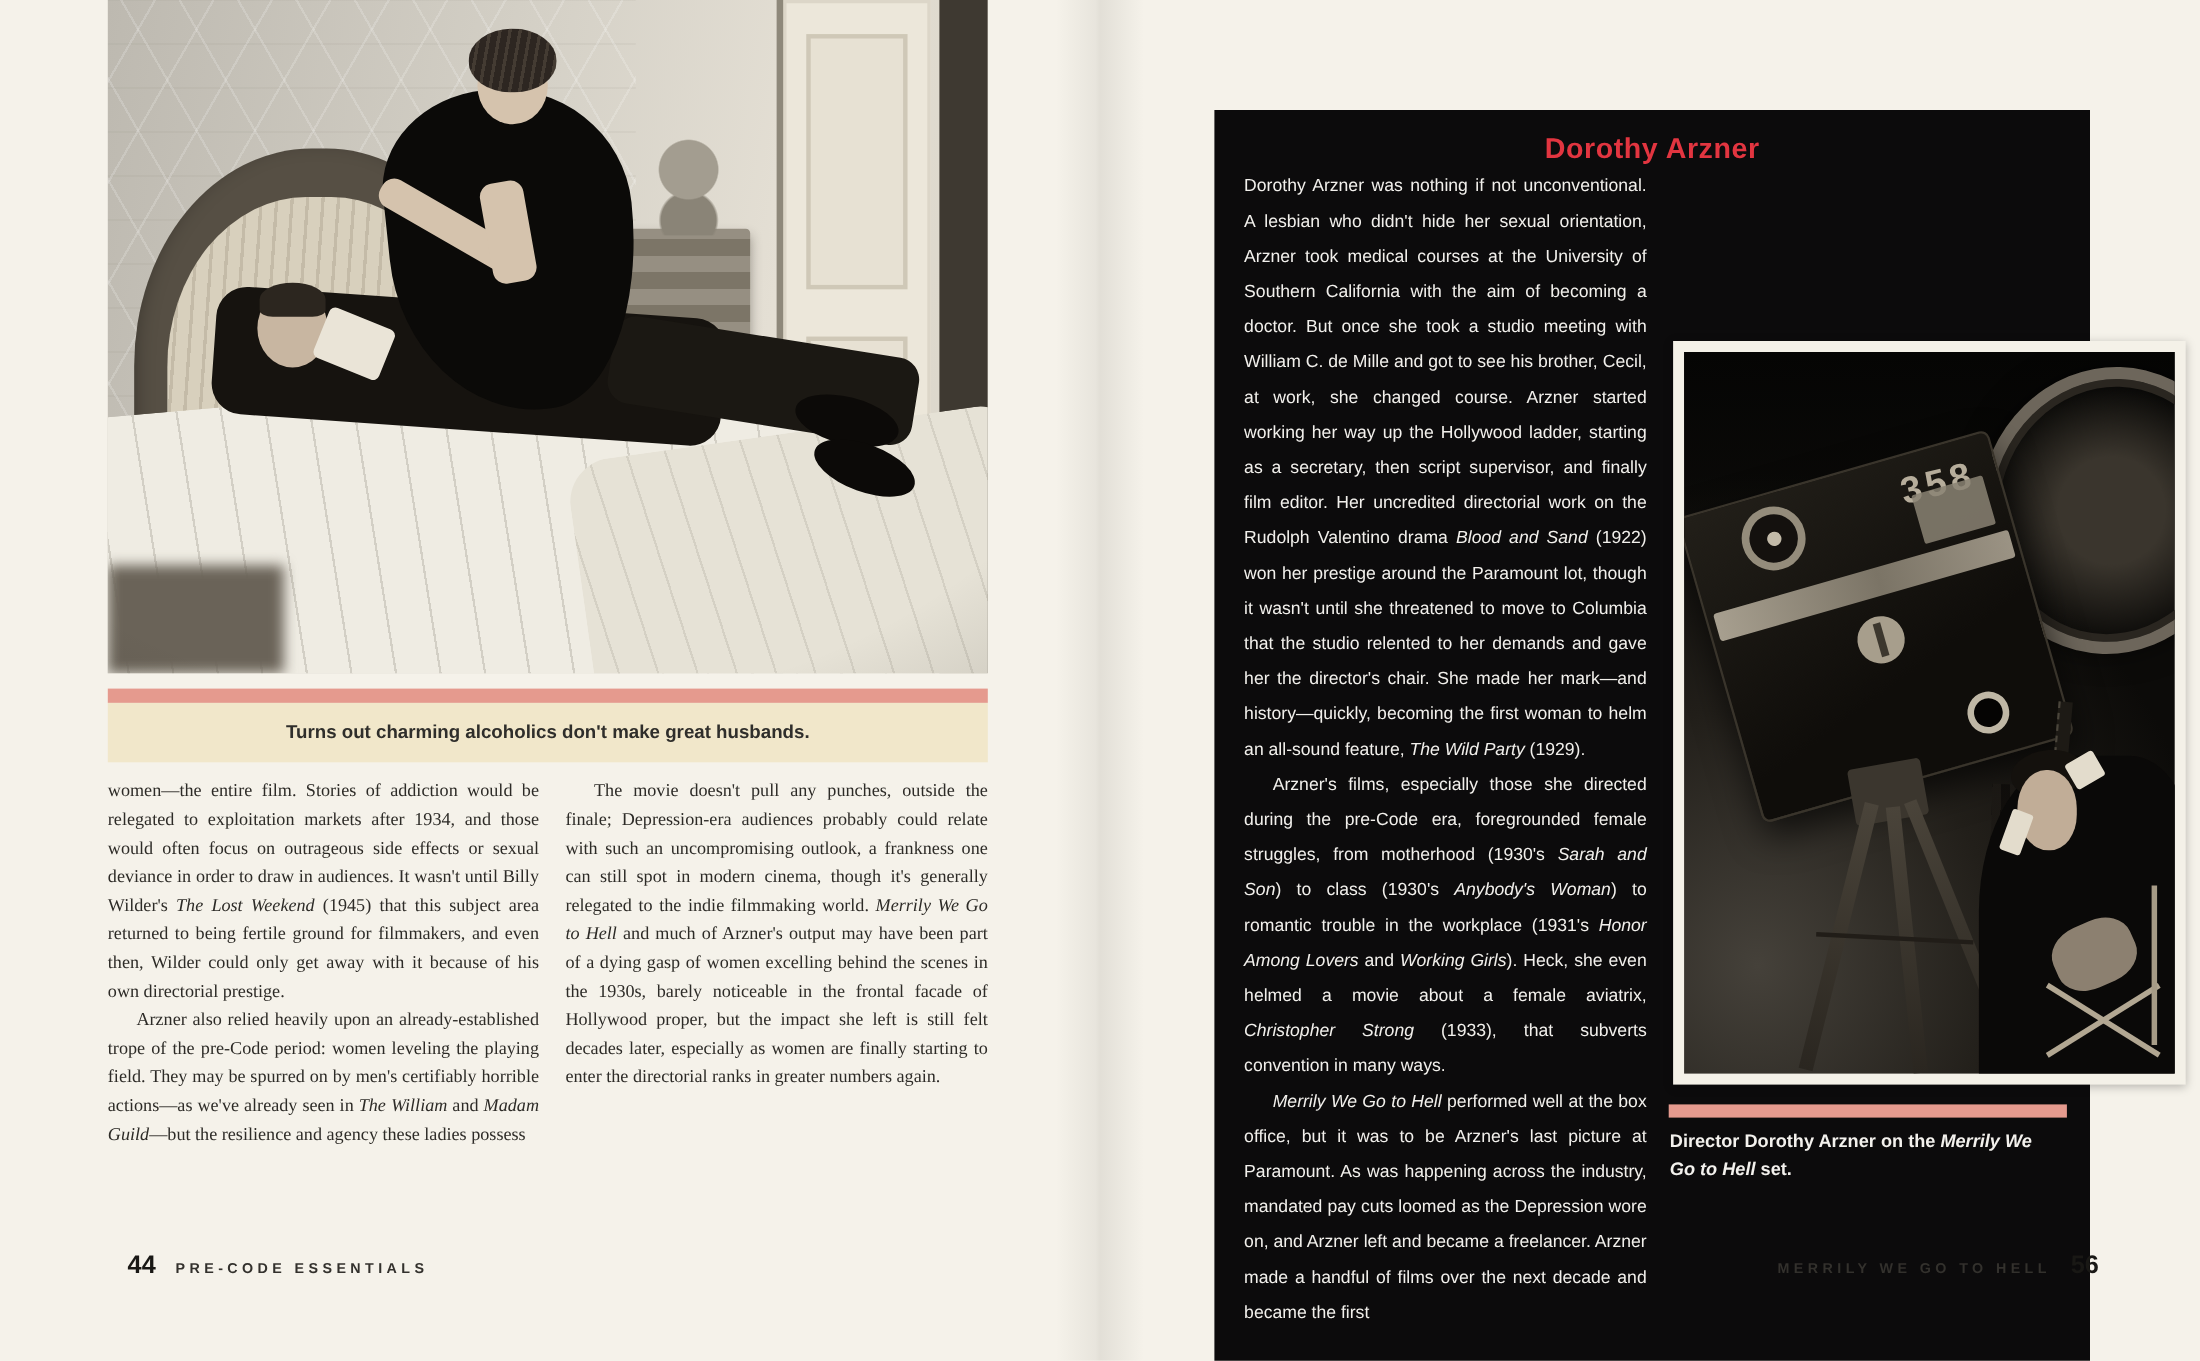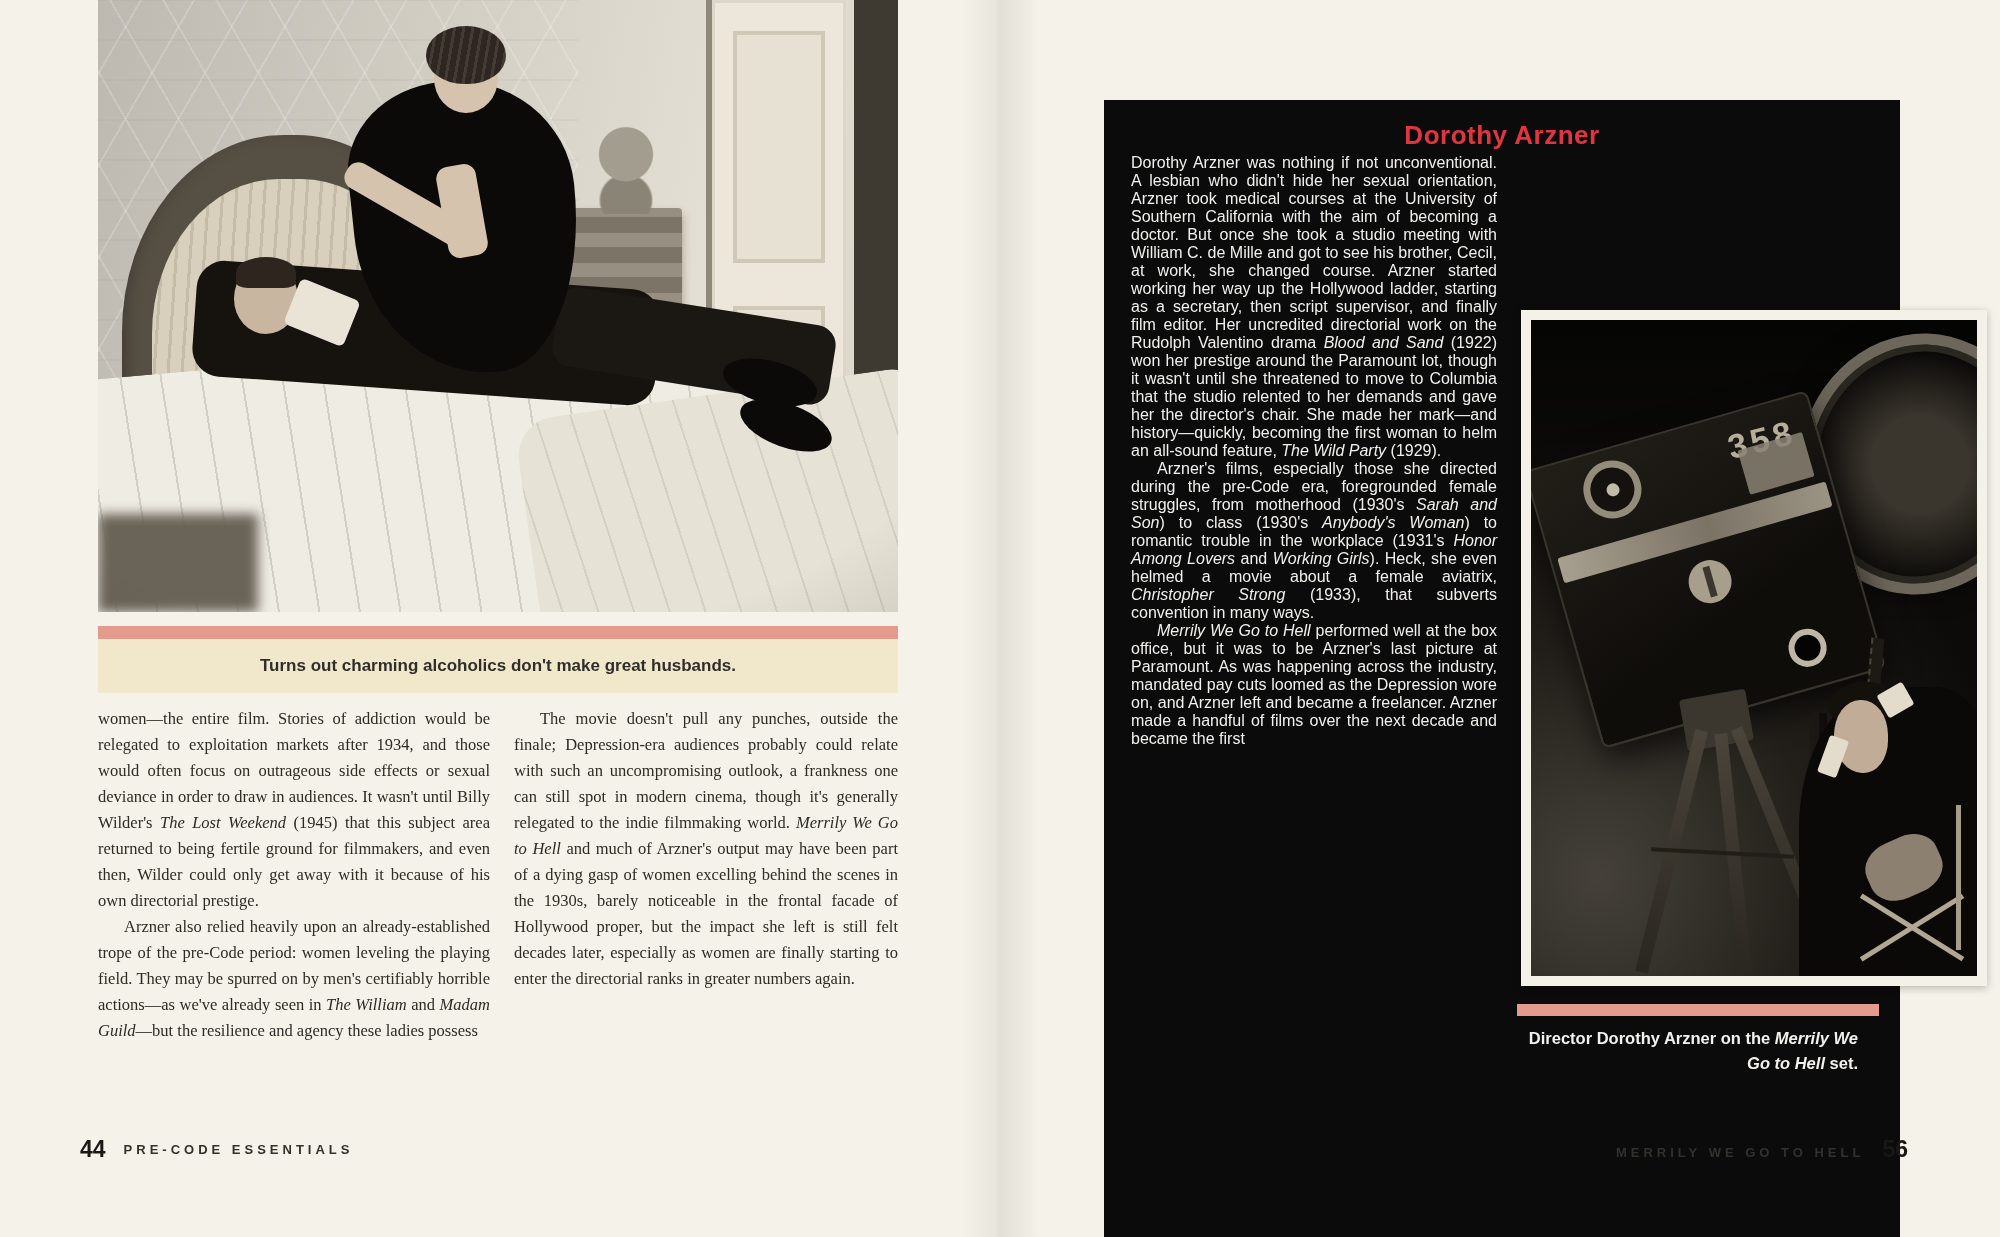--- a/index.html
+++ b/index.html
@@ -71,31 +71,31 @@
     font-family:"Liberation Sans", sans-serif; font-weight:700; font-size:17px; color:#2f2e2b; }
 
   .body-col { top:706px; font-size:16.5px; line-height:26px; color:#2d2b27; text-align:justify; }
   .col-a { left:98px;  width:392px; }
   .col-b { left:514px; width:384px; }
   .body-col .para { margin:0; }
   .body-col .para.indent { text-indent:26px; }
 
   .footer { top:1136px; display:flex; align-items:baseline; gap:18px;
     font-family:"Liberation Sans", sans-serif; }
-  .footer-left  { left:80px;align-items:center; }
+  .footer-left  { left:116px; }
   .footer-right { right:92px; }
   .pnum  { font-size:23px; font-weight:700; color:#191815; }
   .ftitle { font-size:13px; font-weight:700; letter-spacing:4px; color:#33312d; }
 
   
   .black-box { left:1104px; top:100px; width:796px; height:1154px; background:#0c0b0c; }
   .bb-title { position:absolute; left:0; top:20px; width:100%; text-align:center;
     font-family:"Liberation Sans", sans-serif; font-weight:700; font-size:26px; letter-spacing:.5px; }
   .bb-col { position:absolute; top:54px; font-family:"Liberation Sans", sans-serif;
-    font-size:16px; line-height:18px; color:#f2f0ec; text-align:justify; }
+    font-size:16px; line-height:32px; color:#f2f0ec; text-align:justify; }
   .bb-col1 { left:27px;  width:366px; }
   .bb-col2 { left:408px; width:362px; }
   .bb-col .para { margin:0; }
   .bb-col .para.indent { text-indent:26px; }
 
   .photo-frame { left:1521px; top:310px; width:466px; height:676px; background:#f4f1e8; padding:10px;
     box-shadow:0 2px 8px rgba(0,0,0,.25); }
   .arzner-photo { position:relative; width:100%; height:100%; overflow:hidden;
     background:radial-gradient(130% 95% at 15% 85%, #45413a 0%, #221f1a 38%, #0c0b09 72%); }
   .ceiling { left:0; top:0; width:100%; height:28%; background:linear-gradient(#050504, transparent); }
@@ -137,21 +137,21 @@
   .chair-x { width:27%; height:5px; background:#b2a792; }
   .x1 { right:1%; bottom:7%; transform:rotate(32deg); }
   .x2 { right:1%; bottom:7%; transform:rotate(-32deg); }
   .chair-post { right:3.5%; bottom:4%; width:5px; height:22%; background:#a79c87; }
   .skirt { right:8%; top:79%; width:17%; height:9%; background:#8c8070; transform:rotate(-24deg); border-radius:40%; }
 
   .bar-right { left:1517px; top:1004px; width:362px; height:12px; }
   .caption-right { left:1518px; top:1026px; width:340px;
     font-family:"Liberation Sans", sans-serif; font-weight:600; font-size:16.5px;
     line-height:25px; color:#f3f1ed; text-align:left; }
-  .caption-right .para { margin:0;text-align:right; }
+  .caption-right .para { margin:0; }
 </style>
 </head>
 <body>
 
 <div class="abs gutter"></div>
 
 <div class="abs photo-left">
   <div class="abs wallpaper"></div>
   <div class="abs door">
     <div class="abs door-panel p1"></div>

